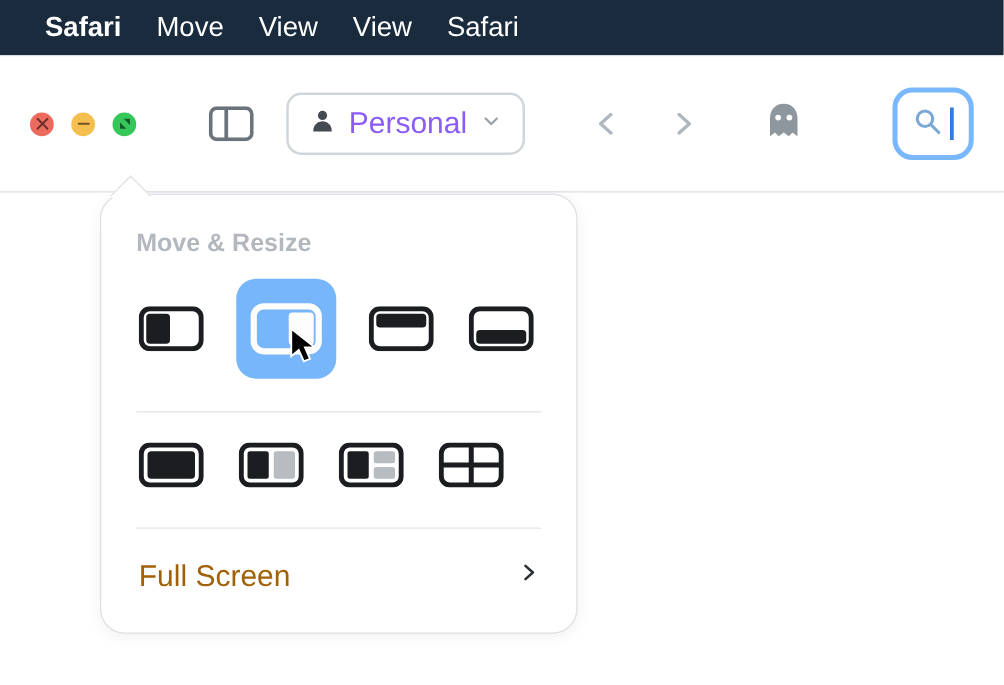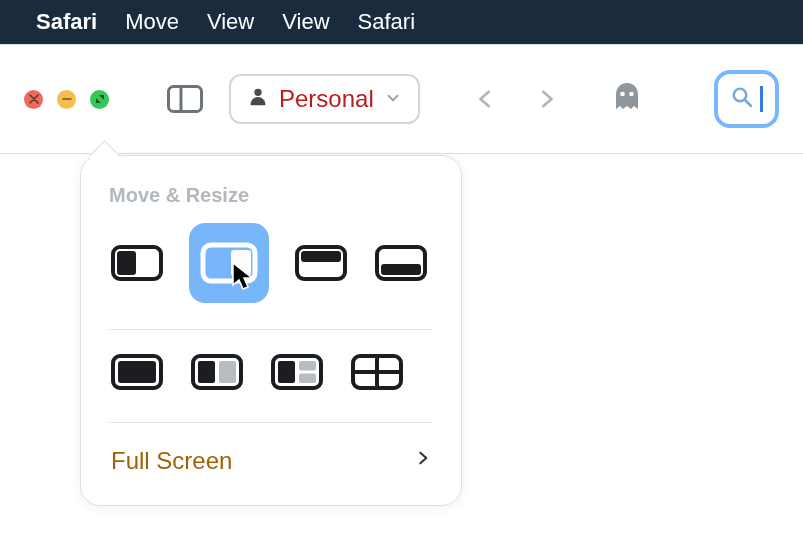--- a/index.html
+++ b/index.html
@@ -65,21 +65,21 @@
 
     .profile-pill {
       height: 50px;
       border: 2px solid #d1d6da;
       border-radius: 12px;
       padding: 0 16px;
       display: flex;
       align-items: center;
       gap: 10px;
       font-size: 24px;
-      color: #b91c1c;
+      color: #8b5cf6;
       margin-left: 8px;
     }
     .profile-pill .chev { color:#9aa1a8; }
 
     .nav-arrows { display:flex; gap:20px; margin-left:30px; }
     .nav-arrows .arr {
       width:40px;height:40px;display:flex;align-items:center;justify-content:center;
       color:#b0b7bf;
     }
 

